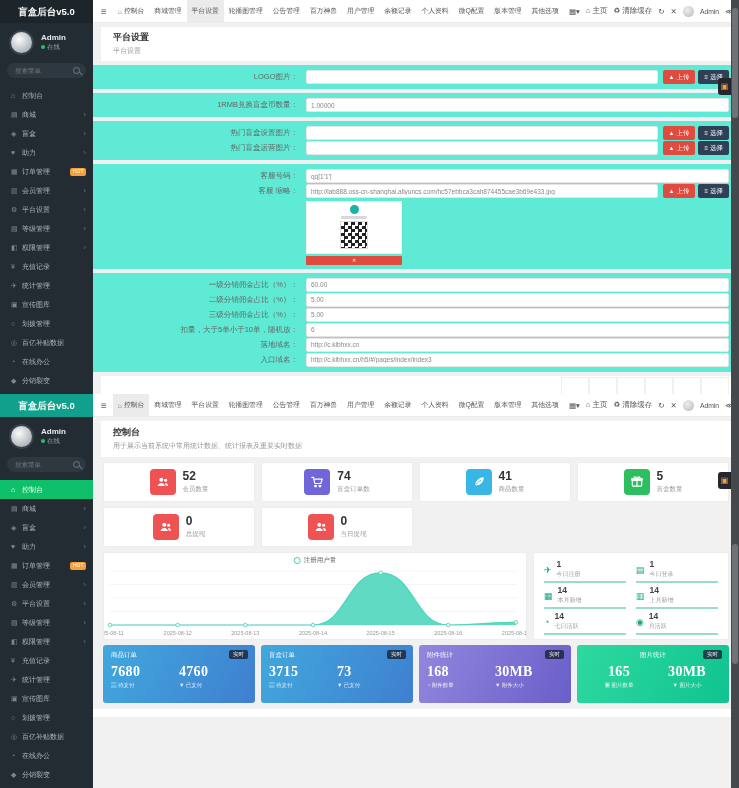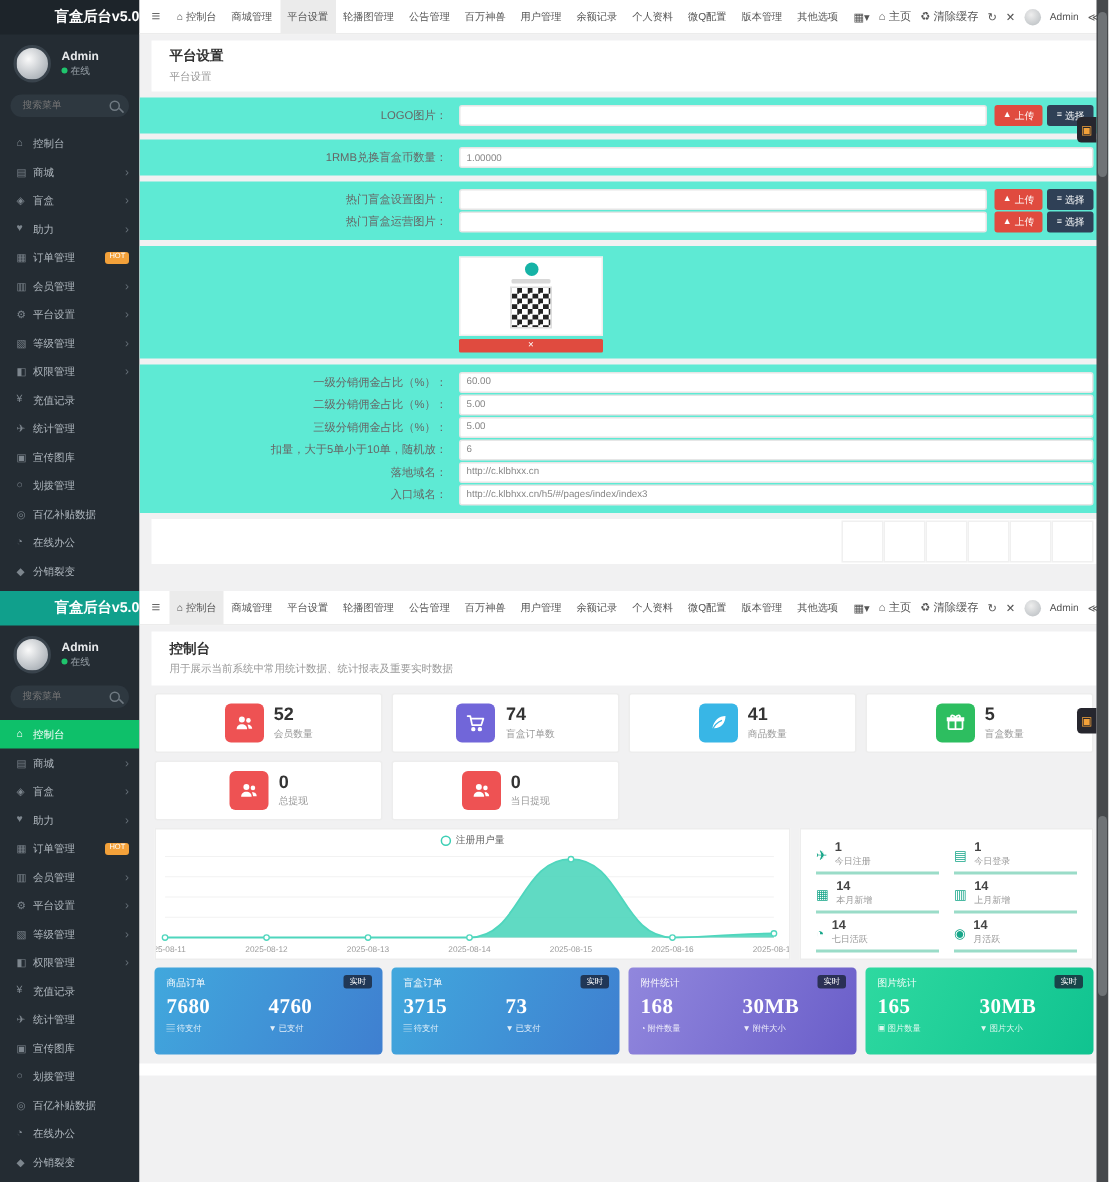--- a/index.html
+++ b/index.html
@@ -1,21 +1,21 @@
 <!DOCTYPE html>
 <html><head>
 <meta charset="utf-8">
 <style>
   html,body{margin:0;padding:0;background:#d8d8d8;}
   .stage{width:739px;height:788px;position:relative;overflow:hidden;background:#f1f1f2;
          font-family:"Liberation Sans",sans-serif;-webkit-font-smoothing:antialiased;}
   .screen{height:394px;display:flex;position:relative;overflow:hidden;}
   
   .sidebar{width:93px;flex:none;background:#242c33;display:flex;flex-direction:column;overflow:hidden;}
-  .side-title{height:23px;line-height:23px;text-align:right;color:#fff;font-size:9.5px;font-weight:bold;background:#1d242a;}
+  .side-title{height:23px;line-height:23px;text-align:center;color:#fff;font-size:9.5px;font-weight:bold;background:#1d242a;}
   .screen-bottom .side-title{background:#10a08c;}
   .user{display:flex;align-items:center;gap:7px;padding:7px 9px 3px;}
   .avatar{width:25px;height:25px;border-radius:50%;background:radial-gradient(circle at 38% 35%,#fafafa,#aeb4ba 75%);border:2px solid #39434c;box-sizing:border-box;flex:none;}
   .user-name{color:#e8eaec;font-size:8px;font-weight:bold;}
   .user-status{font-size:6.5px;color:#98a1a8;margin-top:1px;}
   .dot{display:inline-block;width:4px;height:4px;border-radius:50%;background:#1fc56d;margin-right:2px;vertical-align:middle;}
   .side-search{margin:5px 7px;height:15px;background:#2e3840;border-radius:8px;display:flex;align-items:center;padding:0 6px;}
   .side-search input{flex:1;background:none;border:none;outline:none;color:#8a949c;font-size:6.5px;min-width:0;font-family:inherit;}
   .mag{width:5px;height:5px;border:1px solid #707a82;border-radius:50%;position:relative;flex:none;}
   .mag::after{content:"";position:absolute;width:3.5px;height:1px;background:#707a82;transform:rotate(45deg);right:-3px;bottom:-1px;}
@@ -75,21 +75,21 @@
   .chart-body{position:absolute;inset:0;}
   .stats-panel{width:196px;flex:none;background:#fff;border:1px solid #ededed;display:grid;grid-template-columns:1fr 1fr;gap:3px 10px;padding:7px 10px;box-sizing:border-box;height:88px;}
   .stat{display:flex;align-items:center;gap:5px;border-bottom:2px solid #9adcc8;padding-bottom:2px;}
   .sicon{color:#17a689;font-size:9px;flex:none;}
   .sval{font-size:8.5px;font-weight:bold;color:#444;line-height:1;}
   .slab{font-size:6px;color:#999;margin-top:1.5px;}
   .gcards{display:flex;gap:6px;margin:5px 10px 0;font-family:Liberation Serif, serif;}
   .gcard{flex:1;height:58px;border-radius:3px;color:#fff;padding:6px 8px;position:relative;box-sizing:border-box;}
   .g0,.g1{background:linear-gradient(115deg,#41a8dd,#3f7fd0);}
   .g2{background:linear-gradient(115deg,#9187dd,#6a5ec9);}
-  .g3{background:linear-gradient(115deg,#2ed9a0,#10c390);}
+  .g3{background:linear-gradient(115deg,#2ed9a0,#10c390);text-align:center;}
   .gtitle{font-size:6.5px;opacity:.95;}
   .gbadge{position:absolute;top:5px;right:7px;background:rgba(25,35,55,.8);font-size:5.5px;padding:1px 4px;border-radius:2px;}
   .gvals{display:flex;margin-top:4px;}
   .gv{flex:1;}
   .gnum{font-size:14px;font-weight:bold;letter-spacing:.3px;}
   .gsub{font-size:5.5px;opacity:.85;margin-top:2px;}
   .foot{height:8px;background:#fff;margin-top:6px;}
   
   .scrollbar{position:absolute;top:0;right:0;bottom:0;width:8px;background:#46494c;z-index:6;}
   .scroll-thumb{position:absolute;left:1px;right:1px;border-radius:3px;background:#6f7376;}
@@ -357,20 +357,43 @@
                 <button class="btn btn-dark">
                   <span class="bic">≡</span>
                   <span>选择</span>
                 </button>
               </span>
             </div>
           </div>
       </div>
 
       <div class="panel">
+        <div>
+
+            <div class="frow">
+              <label class="flabel">客服号码：</label>
+              <input class="finput" value="qq[1'1']" style="">
+
+            </div>
+
+            <div class="frow">
+              <label class="flabel">客服 缩略：</label>
+              <input class="finput" value="http://lab888.oss-cn-shanghai.aliyuncs.com/hc57ebbca3cah874455cae3b69e433.jpg" style="">
+              <span class="fbtns">
+                <button class="btn btn-red">
+                  <span class="bic">▲</span>
+                  <span>上传</span>
+                </button>
+                <button class="btn btn-dark">
+                  <span class="bic">≡</span>
+                  <span>选择</span>
+                </button>
+              </span>
+            </div>
+          </div>
         <div class="qr-wrap">
           <div class="qrbox">
             <div class="qr-logo"></div>
             <div class="qr-bar"></div>
             <div class="qr-img"></div>
           </div>
           <button class="qr-remove">✕</button>
         </div>
       </div>
 

